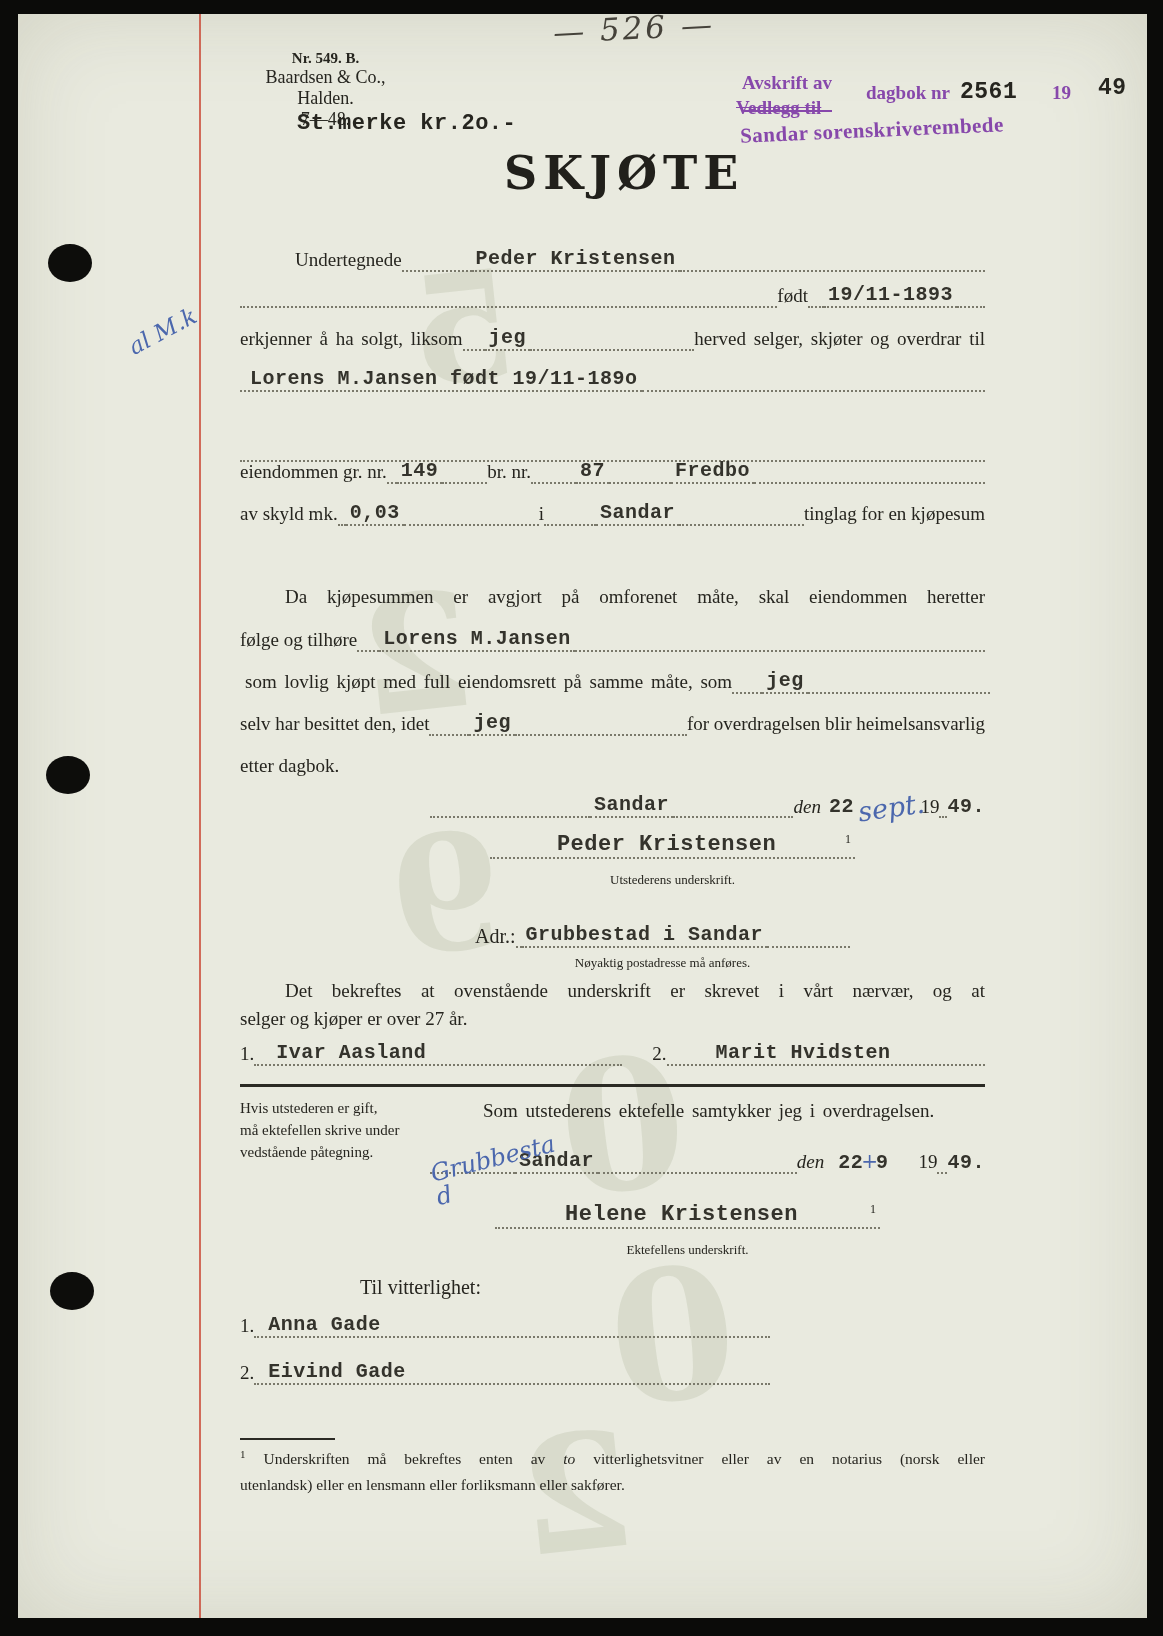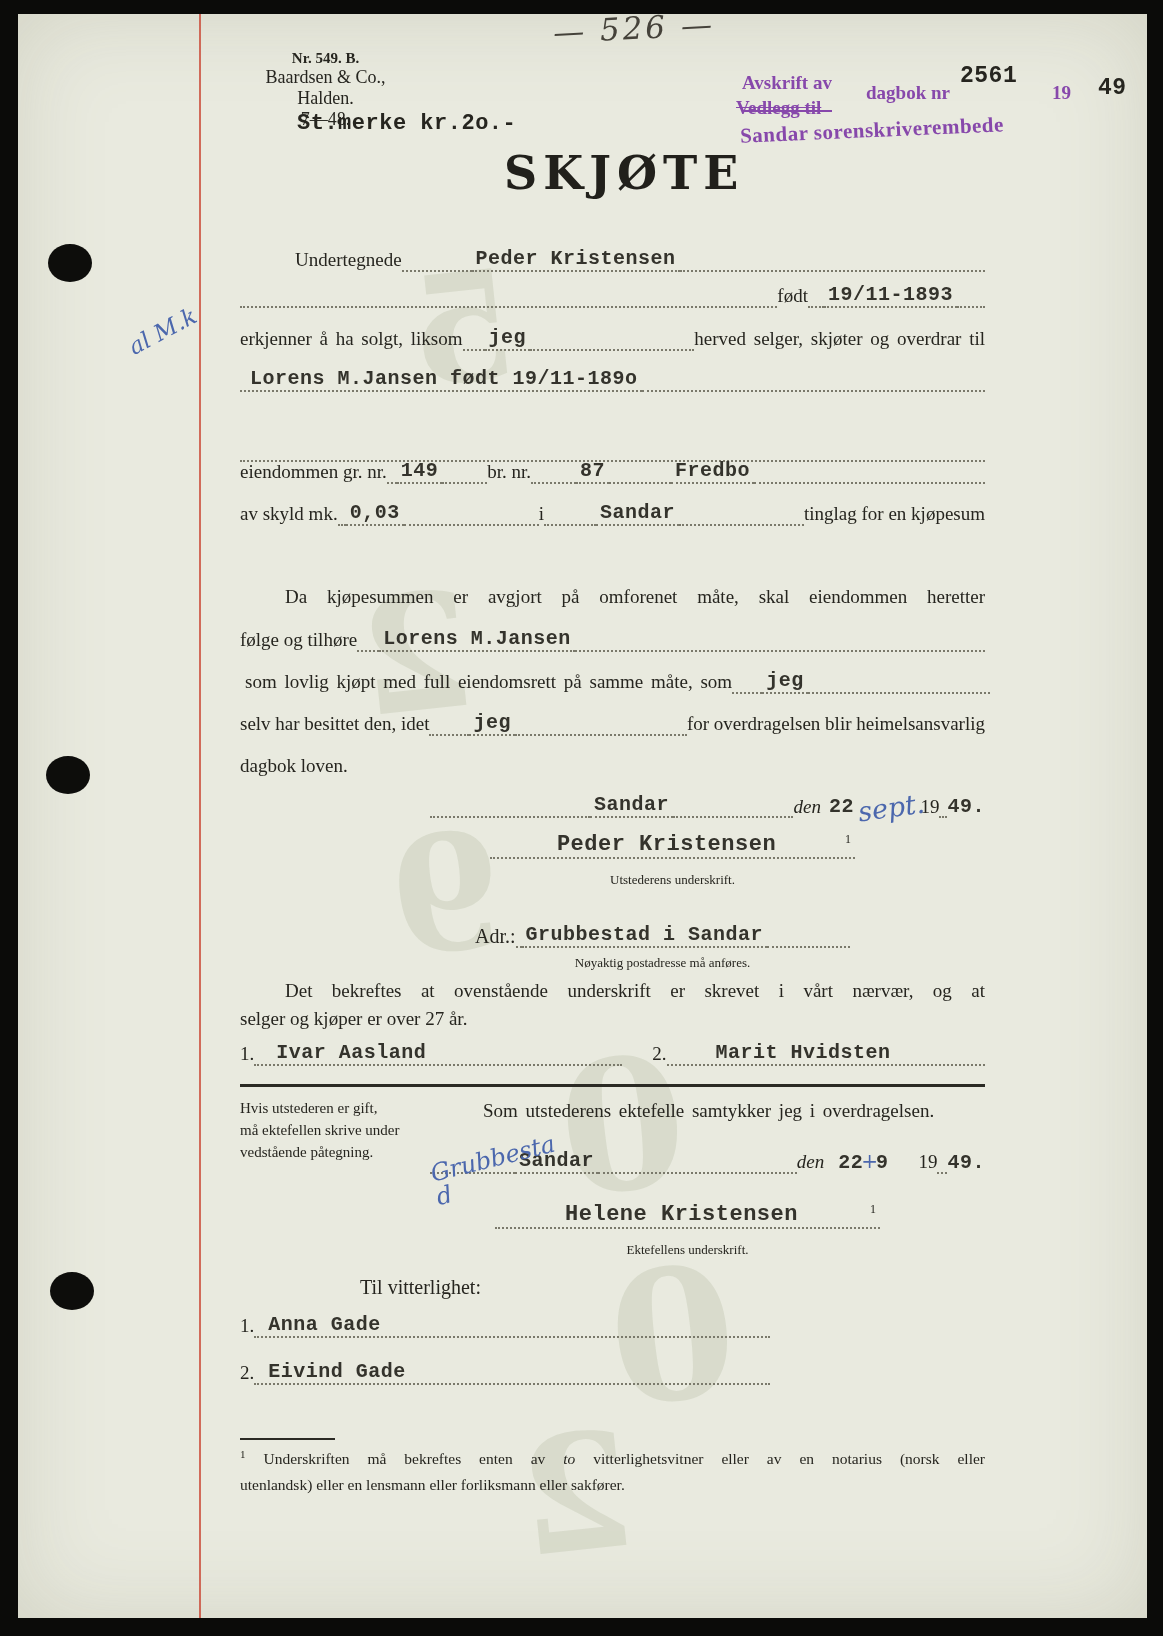--- a/index.html
+++ b/index.html
@@ -61,21 +61,21 @@
 
   <div class="ref" style="left:248px;top:50px;width:155px;">
     <div class="r1">Nr. 549. B.</div>
     <div class="r2">Baardsen &amp; Co., Halden.</div>
     <div class="r3">7—48.</div>
   </div>
 
   <div class="stamp" style="left:742px;top:72px;font-size:19px;border-bottom:2px solid #8748ab;padding-bottom:16px;">Avskrift av</div>
   <div class="stamp" style="left:736px;top:97px;font-size:19px;text-decoration:line-through;">Vedlegg til</div>
   <div class="stamp" style="left:866px;top:82px;font-size:19px;">dagbok nr</div>
-  <div class="plain typed" style="left:960px;top:64px;font-size:23px;">2561</div>
+  <div class="plain typed" style="left:960px;top:80px;font-size:23px;">2561</div>
   <div class="stamp" style="left:1052px;top:82px;font-size:19px;">19</div>
   <div class="plain typed" style="left:1098px;top:76px;font-size:23px;">49</div>
   <div class="stamp" style="left:740px;top:118px;font-size:21px;transform:rotate(-2.5deg);letter-spacing:.5px;">Sandar sorenskriverembede</div>
 
   <div class="plain typed" style="left:297px;top:112px;font-size:22px;">St.merke kr.2o.-</div>
 
   <div class="title" style="left:504px;top:146px;">SKJØTE</div>
 
   <div class="plain hw" style="left:126px;top:318px;font-size:23px;transform:rotate(-28deg);">al M.k</div>
 
@@ -178,21 +178,21 @@
   <div class="row" style="left:240px;top:710px;width:745px;">
     <span class="lbl">selv har besittet den, idet</span>
     <span class="dots" style="width:40px;"></span>
     <span class="seg">
         <span class="typed">jeg</span>
       </span>
     <span class="dots fx"></span>
     <span class="lbl">for overdragelsen blir heimelsansvarlig</span>
   </div>
 
-  <div class="plain" style="left:240px;top:755px;">dagbok loven.</div>
+  <div class="plain" style="left:240px;top:755px;">etter dagbok.</div>
 
   <div class="row" style="left:430px;top:792px;width:555px;">
     <span class="dots" style="width:160px;"></span>
     <span class="seg">
         <span class="typed">Sandar</span>
       </span>
     <span class="dots fx"></span>
     <span class="lbl it" style="margin-right:8px;">den</span>
     <span class="typed">22</span>
     <span class="hw" style="font-size:27px;transform:rotate(-8deg);margin:0 -4px -6px 4px;">sept.</span>

